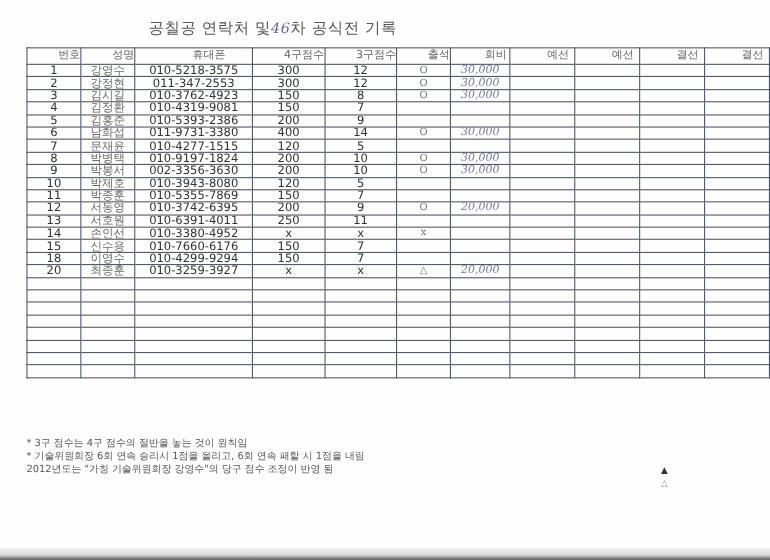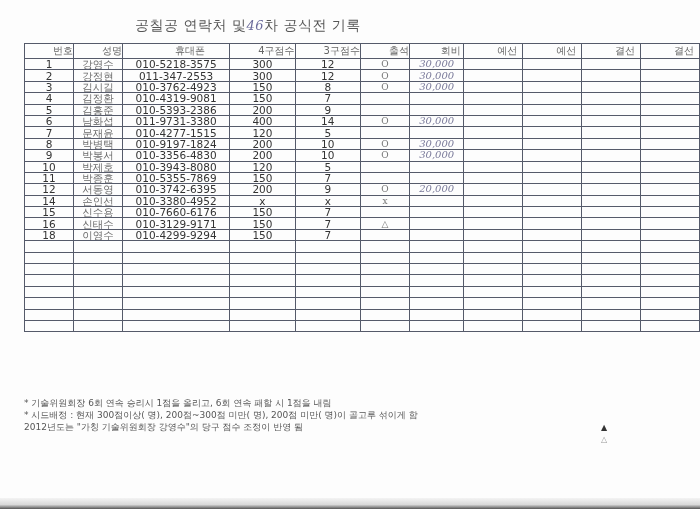--- a/index.html
+++ b/index.html
@@ -184,21 +184,21 @@
           <td class="att">O</td>
           <td class="hand">30,000</td>
           <td></td>
           <td></td>
           <td></td>
           <td></td>
         </tr>
         <tr>
           <td class="num">9</td>
           <td class="name">박봉서</td>
-          <td class="num">010-3356-4830</td>
+          <td class="num">002-3356-3630</td>
           <td class="num">200</td>
           <td class="num">10</td>
           <td class="att">O</td>
           <td class="hand">30,000</td>
           <td></td>
           <td></td>
           <td></td>
           <td></td>
         </tr>
         <tr>
@@ -228,20 +228,33 @@
           <td></td>
         </tr>
         <tr>
           <td class="num">12</td>
           <td class="name">서동영</td>
           <td class="num">010-3742-6395</td>
           <td class="num">200</td>
           <td class="num">9</td>
           <td class="att">O</td>
           <td class="hand">20,000</td>
+          <td></td>
+          <td></td>
+          <td></td>
+          <td></td>
+        </tr>
+        <tr>
+          <td class="num">13</td>
+          <td class="name">서호원</td>
+          <td class="num">010-6391-4011</td>
+          <td class="num">250</td>
+          <td class="num">11</td>
+          <td class="att"></td>
+          <td class="hand"></td>
           <td></td>
           <td></td>
           <td></td>
           <td></td>
         </tr>
         <tr>
           <td class="num">14</td>
           <td class="name">손인선</td>
           <td class="num">010-3380-4952</td>
           <td class="num">x</td>
@@ -260,46 +273,46 @@
           <td class="num">150</td>
           <td class="num">7</td>
           <td class="att"></td>
           <td class="hand"></td>
           <td></td>
           <td></td>
           <td></td>
           <td></td>
         </tr>
         <tr>
-          <td class="num">16</td>
-          <td class="name">신태수</td>
-          <td class="num">010-3129-9171</td>
-          <td class="num">150</td>
-          <td class="num">7</td>
-          <td class="att">△</td>
-          <td class="hand"></td>
-          <td></td>
-          <td></td>
-          <td></td>
-          <td></td>
-        </tr>
-        <tr>
           <td class="num">18</td>
           <td class="name">이영수</td>
           <td class="num">010-4299-9294</td>
           <td class="num">150</td>
           <td class="num">7</td>
           <td class="att"></td>
           <td class="hand"></td>
           <td></td>
           <td></td>
           <td></td>
           <td></td>
         </tr>
         <tr>
+          <td class="num">20</td>
+          <td class="name">최종훈</td>
+          <td class="num">010-3259-3927</td>
+          <td class="num">x</td>
+          <td class="num">x</td>
+          <td class="att">△</td>
+          <td class="hand">20,000</td>
+          <td></td>
+          <td></td>
+          <td></td>
+          <td></td>
+        </tr>
+        <tr>
           <td></td>
           <td></td>
           <td></td>
           <td></td>
           <td></td>
           <td></td>
           <td></td>
           <td></td>
           <td></td>
           <td></td>
@@ -393,22 +406,22 @@
           <td></td>
           <td></td>
           <td></td>
           <td></td>
           <td></td>
         </tr>
       </tbody>
   </table>
 
   <div class="notes">
+    <div>* 3구 점수는 4구 점수의 절반을 놓는 것이 원칙임</div>
     <div>* 기술위원회장 6회 연속 승리시 1점을 올리고, 6회 연속 패할 시 1점을 내림</div>
-    <div>* 시드배정 : 현재 300점이상( 명), 200점~300점 미만( 명), 200점 미만( 명)이 골고루 섞이게 함</div>
     <div>2012년도는 "가칭 기술위원회장 강영수"의 당구 점수 조정이 반영 됨</div>
   </div>
 
   <span class="mark m1">▲</span>
   <span class="mark m2">△</span>
 
   <div class="shadow"></div>
 </div>
 
 </body></html>

